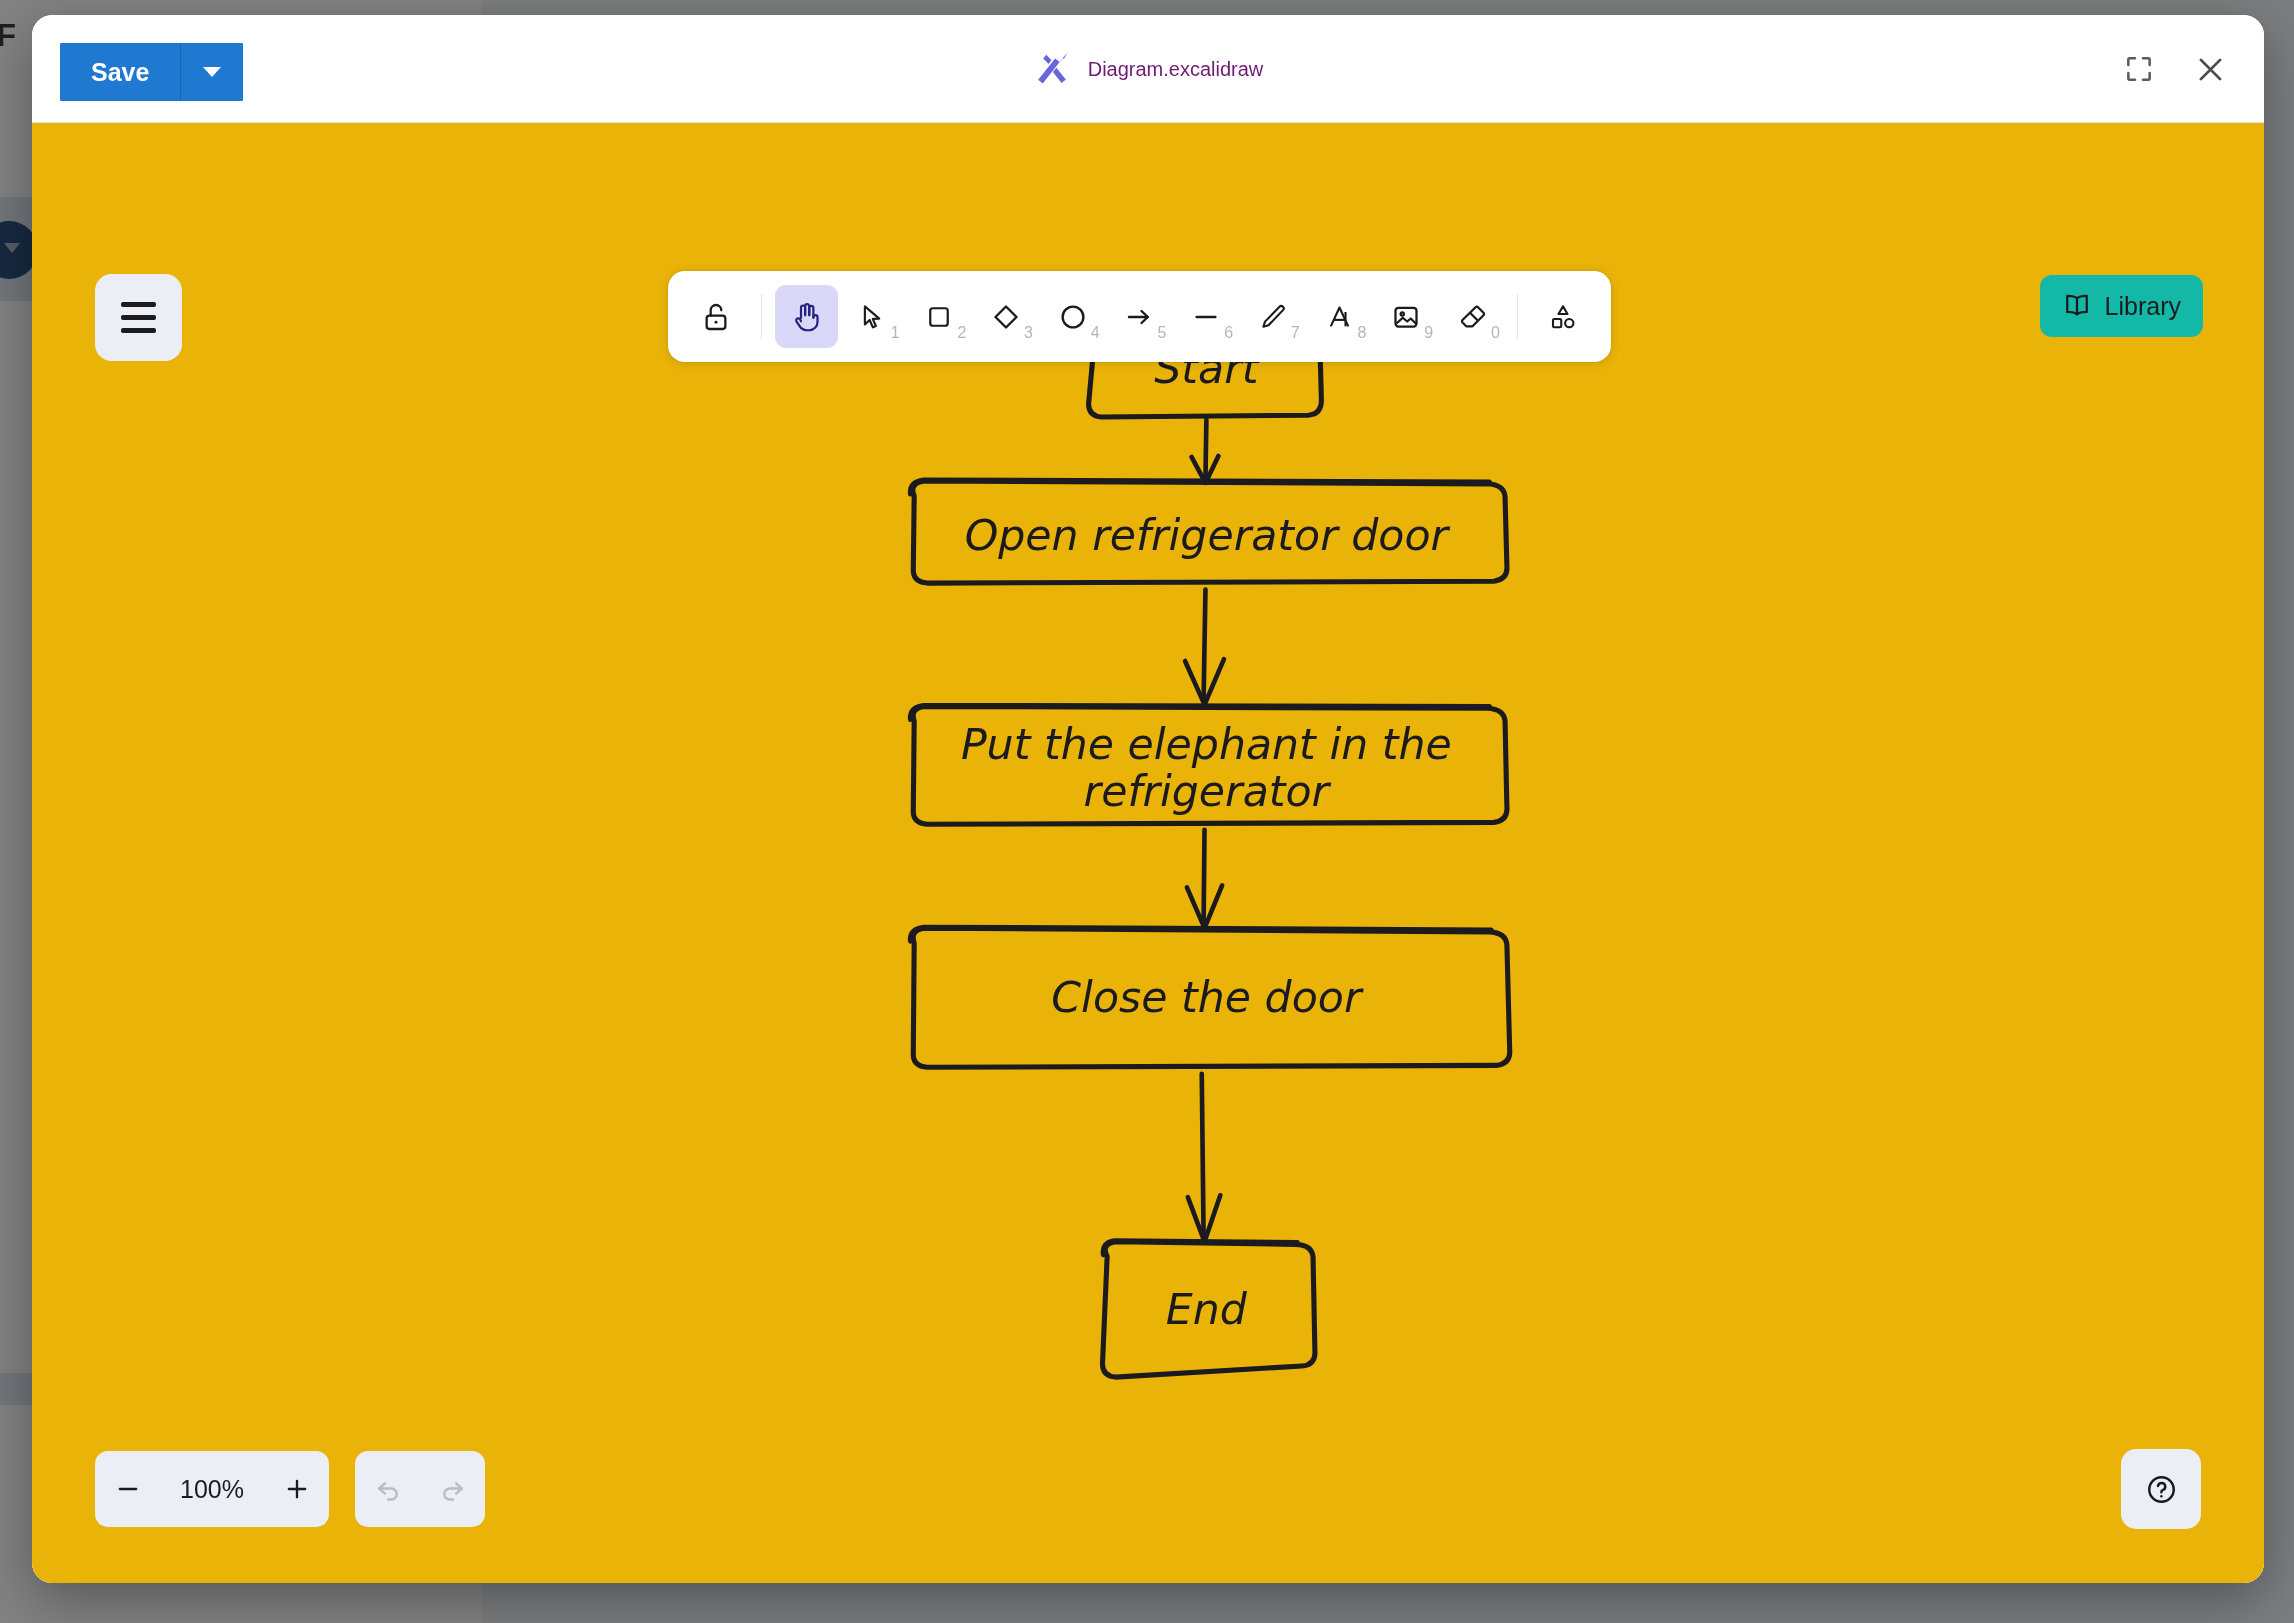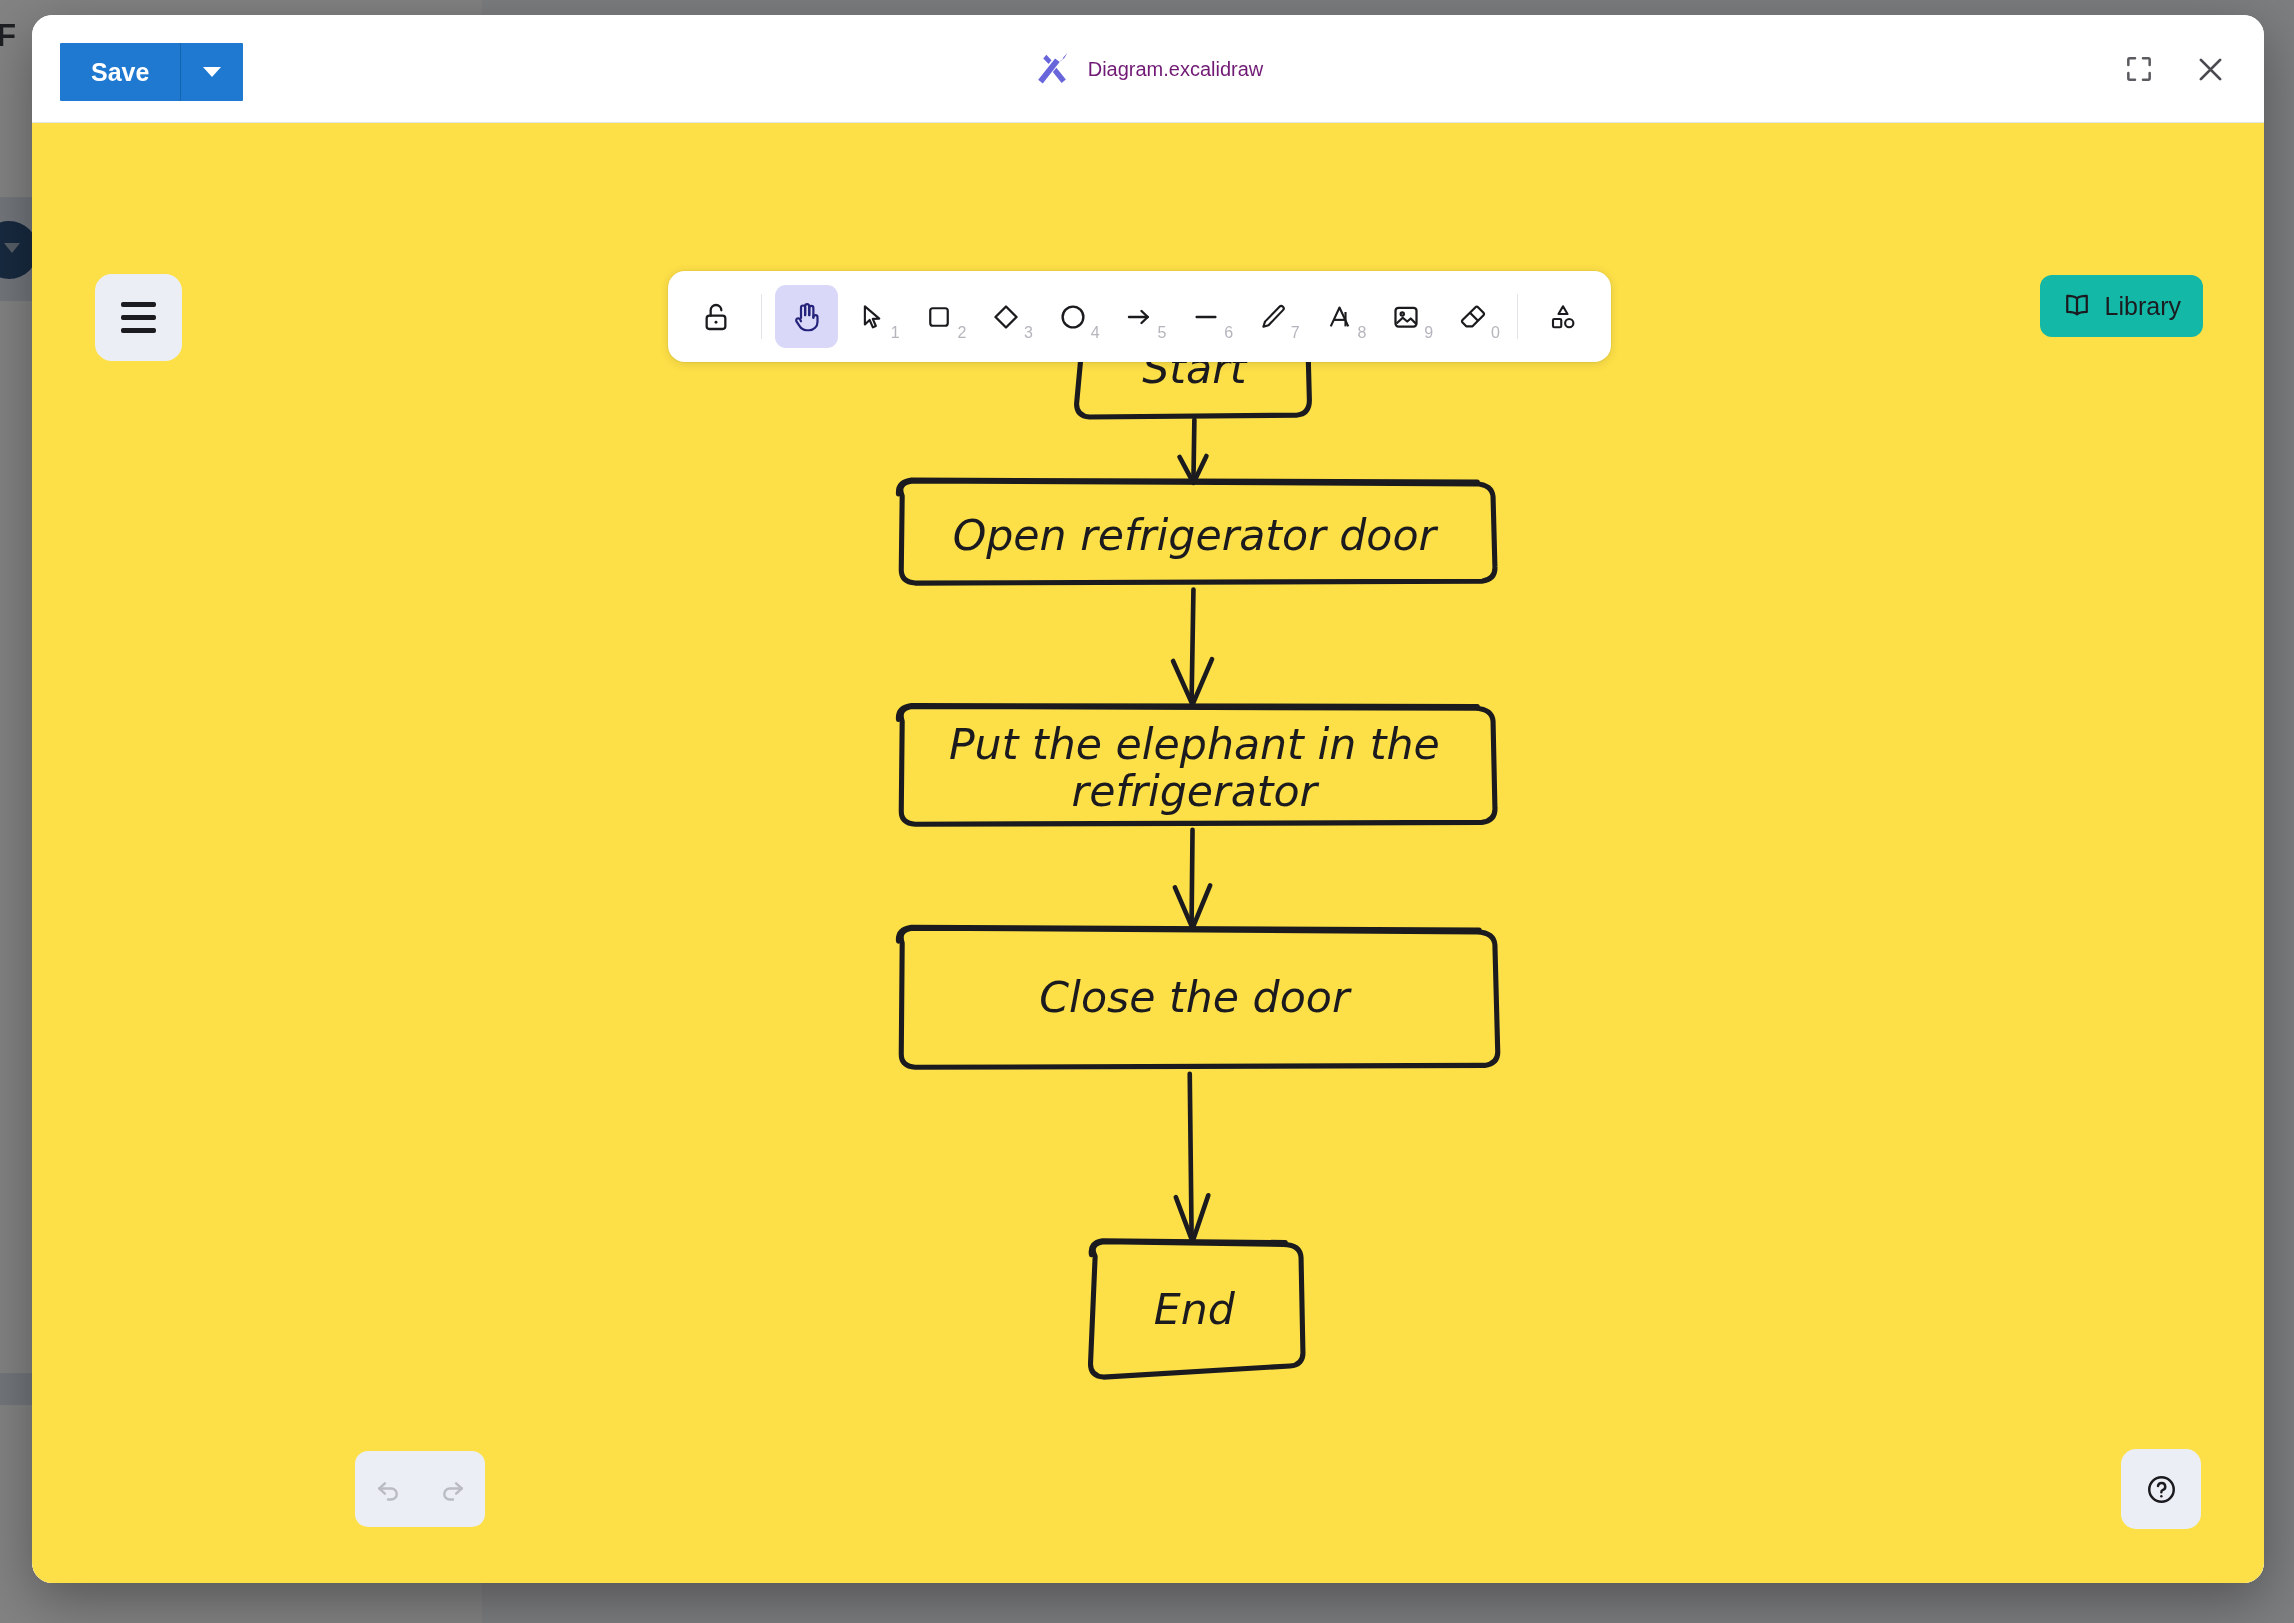--- a/index.html
+++ b/index.html
@@ -243,21 +243,22 @@
   #library-label {
     font-size: 25px;
     color: #1b1b20;
     font-family: "Liberation Sans", sans-serif;
   }
 
   
   #canvas {
     position: absolute;
     inset: 0;
-    background: #fde047;
+    background: #eab308;
+    padding-left: 12px;
   }
   #canvas svg { display: block; }
 
   .hw-text {
     font-family: "DejaVu Sans", sans-serif;
     fill: #1b1b1f;
     text-anchor: middle;
     font-style: italic;
   }
 
@@ -547,20 +548,33 @@
     <button id="library-button">
       <span>
         <svg width="30" height="30" viewBox="0 0 24 24" fill="none" stroke="#1b1b1f" stroke-width="1.8" stroke-linejoin="round">
           <path d="M12 6.6 C10.2 5.1 7.8 4.6 4.2 4.7 V17.6 C7.8 17.5 10.2 18 12 19.4 C13.8 18 16.2 17.5 19.8 17.6 V4.7 C16.2 4.6 13.8 5.1 12 6.6 Z"></path>
           <path d="M12 6.6 V19.4"></path>
         </svg>
       </span>
       <span id="library-label">Library</span>
     </button>
 
+    <div id="zoom-island">
+      <button class="zoom-btn">
+        <svg width="28" height="28" viewBox="0 0 24 24" stroke="#1b1b1f" stroke-width="2" stroke-linecap="round">
+          <path d="M5 12 H19"></path>
+        </svg>
+      </button>
+      <div id="zoom-value">100%</div>
+      <button class="zoom-btn">
+        <svg width="28" height="28" viewBox="0 0 24 24" stroke="#1b1b1f" stroke-width="2" stroke-linecap="round">
+          <path d="M5 12 H19 M12 5 V19"></path>
+        </svg>
+      </button>
+    </div>
 
     <div id="history-island">
       <button class="hist-btn">
         <svg width="30" height="30" viewBox="0 0 24 24" fill="none" stroke="#6b6b73" stroke-width="1.9" stroke-linecap="round" stroke-linejoin="round">
           <path d="M9.5 7.5 L5 11.6 L9.5 15.7"></path>
           <path d="M5 11.6 H14.6 a4.4 4.4 0 0 1 0 8.8 H12"></path>
         </svg>
       </button>
       <button class="hist-btn">
         <svg width="30" height="30" viewBox="0 0 24 24" fill="none" stroke="#6b6b73" stroke-width="1.9" stroke-linecap="round" stroke-linejoin="round">

